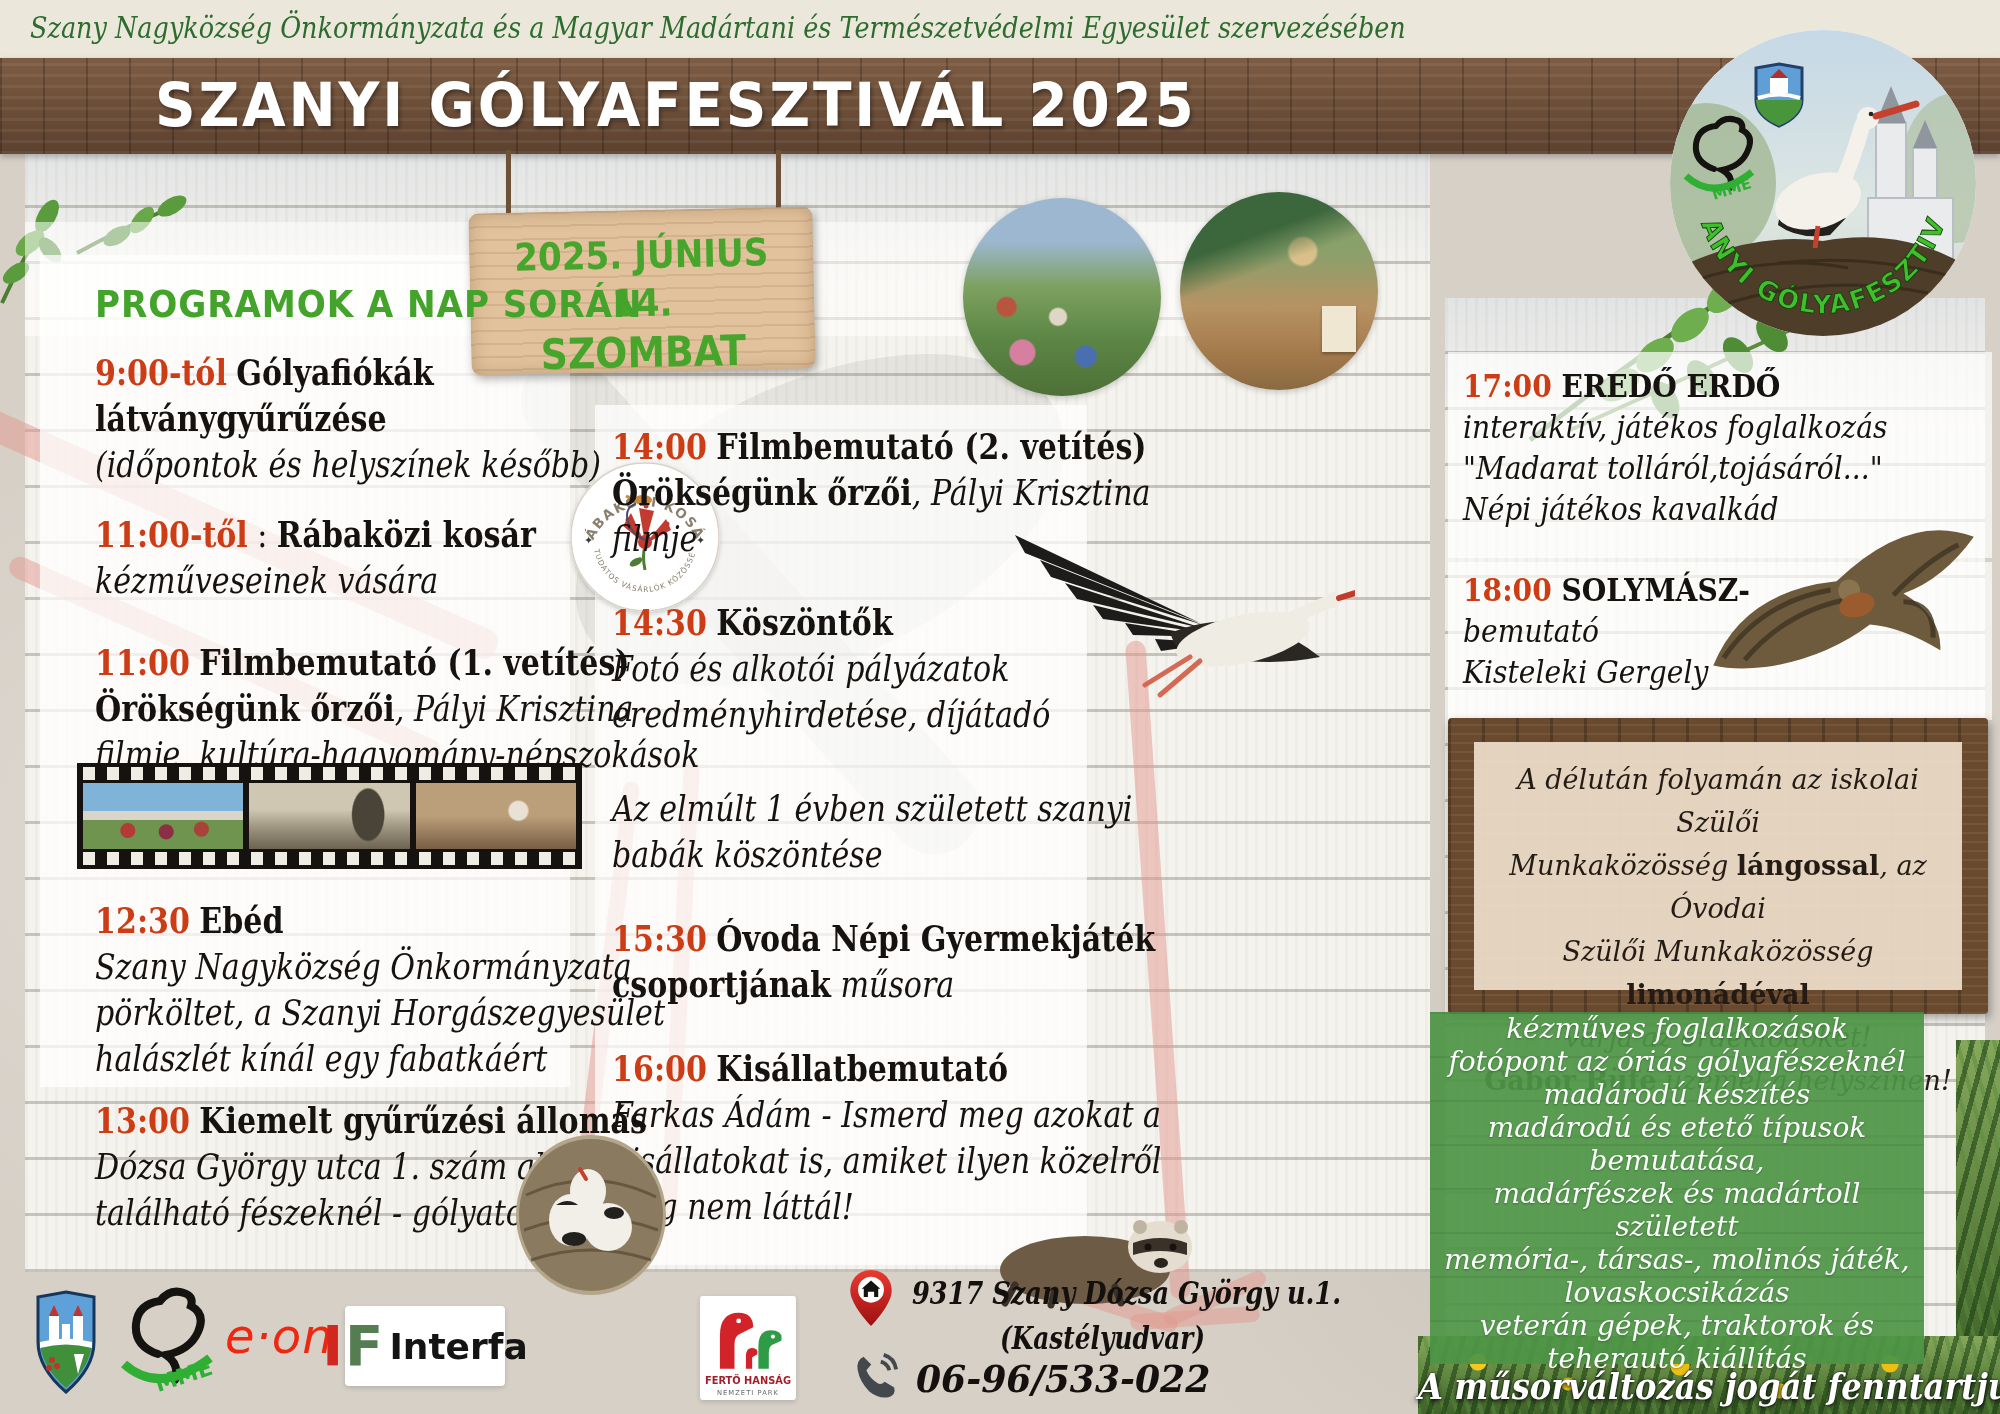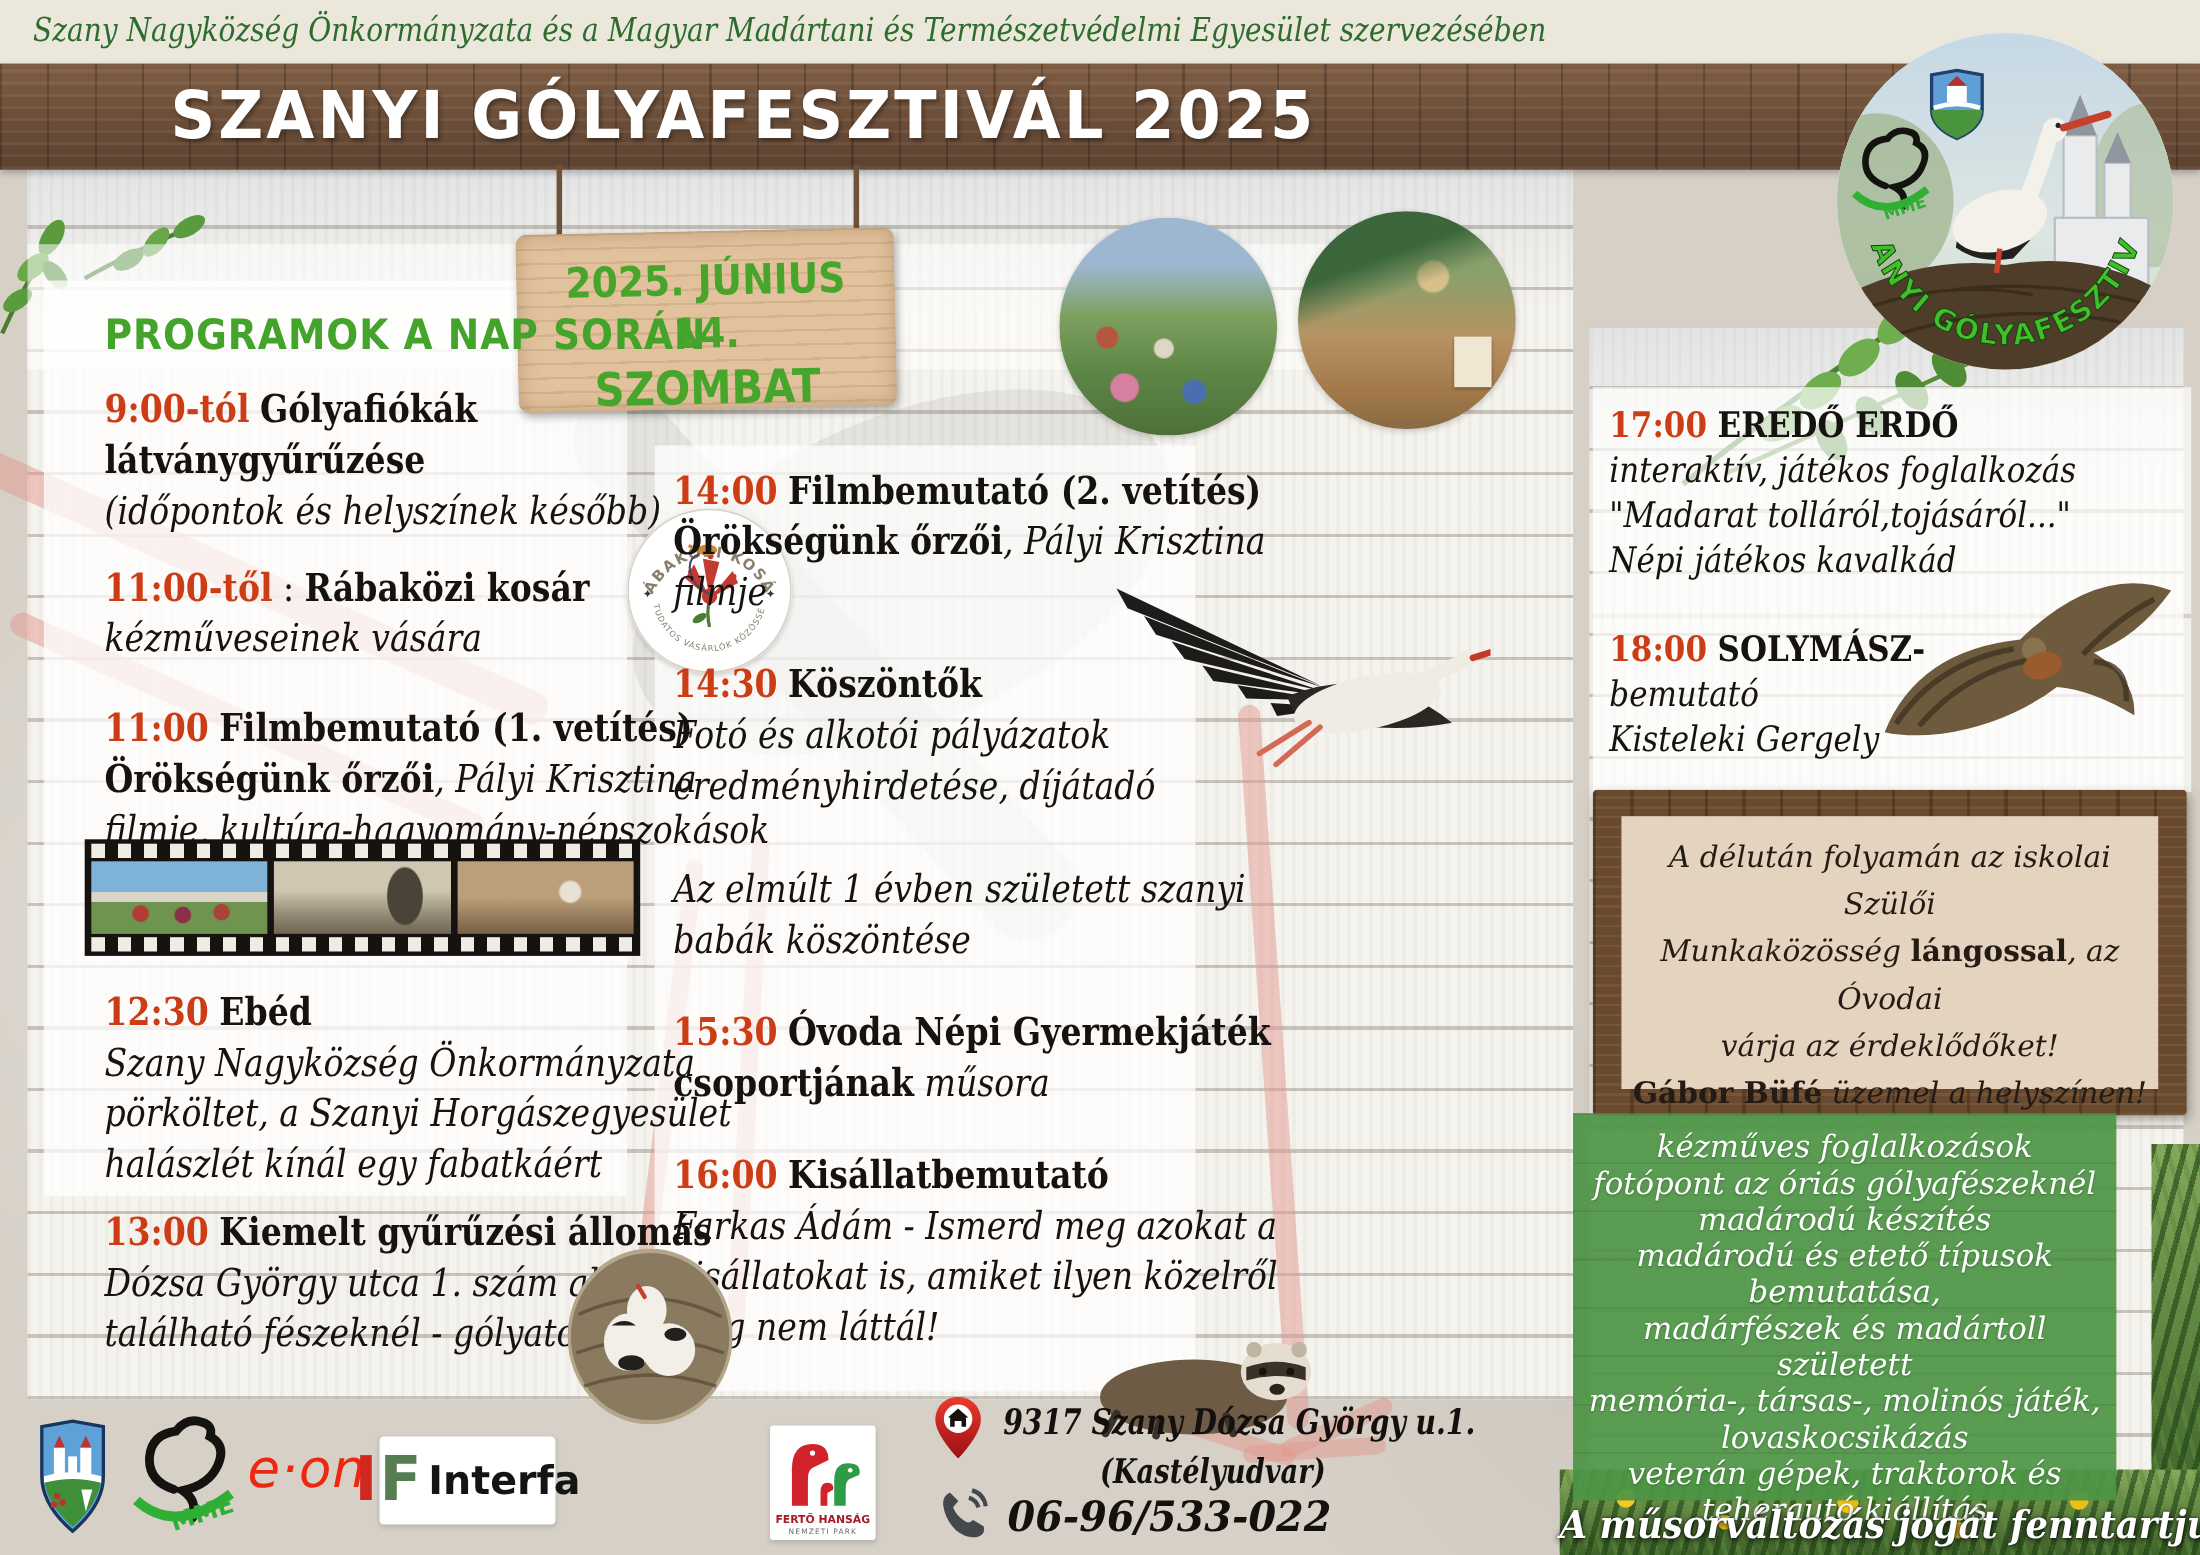--- a/index.html
+++ b/index.html
@@ -74,21 +74,21 @@
   
   .ibox{position:absolute;left:1448px;top:718px;width:540px;height:296px;background-color:#6a4a2f;
     background-image:repeating-linear-gradient(90deg, rgba(0,0,0,.22) 0 3px, transparent 3px 34px),
       repeating-linear-gradient(0deg, rgba(255,220,170,.08) 0 2px, transparent 2px 9px);
     border-radius:4px;box-shadow:2px 4px 10px rgba(0,0,0,.35);}
   .ibox-inner{position:absolute;left:26px;top:24px;right:26px;bottom:24px;background:rgba(239,224,204,.92);
     text-align:center;font-size:27px;line-height:43px;color:#241c14;padding-top:16px;box-sizing:border-box;}
   .ibox-inner .n{font-style:italic;}
   .greenbox{position:absolute;left:1430px;top:1012px;width:494px;height:352px;background:rgba(78,149,70,.93);
     background-image:repeating-linear-gradient(180deg, rgba(0,0,0,.07) 0 2px, transparent 2px 44px);
-    text-align:center;color:#fff;font-style:italic;font-size:28px;line-height:33px;padding-top:14px;box-sizing:border-box;
+    text-align:center;color:#fff;font-style:italic;font-size:28px;line-height:33px;box-sizing:border-box;
     text-shadow:0 1px 2px rgba(0,40,0,.35);}
   .footnote{position:absolute;left:1418px;top:1366px;width:582px;text-align:center;color:#fff;
     font-style:italic;font-weight:bold;font-size:35px;white-space:nowrap;transform:scaleX(.92);transform-origin:left top;
     text-shadow:0 2px 6px rgba(0,0,0,.85), 0 0 2px rgba(0,0,0,.9);}
 
   .grass{position:absolute;
     background:
       radial-gradient(circle 10px at 60px 26px,#f4ca1e 0 8px,transparent 9px),
       radial-gradient(circle 8px at 150px 48px,#f4ca1e 0 6px,transparent 7px),
       radial-gradient(circle 11px at 262px 30px,#edbf12 0 9px,transparent 10px),
@@ -428,20 +428,21 @@
   </svg>
 
   <div class="grass" style="left:1956px;top:1040px;width:44px;height:330px;"></div>
 
   <div class="grass" style="left:1418px;top:1336px;width:582px;height:78px;"></div>
 
   <div class="ibox">
     <div class="ibox-inner">
       <div class="line"><span class="n">A délután folyamán az iskolai Szülői</span></div>
       <div class="line"><span class="n">Munkaközösség </span><span class="b">lángossal</span><span class="n">, az Óvodai</span></div>
+      <div class="line"><span class="n">Szülői Munkaközösség </span><span class="b">limonádéval</span></div>
       <div class="line"><span class="n">várja az érdeklődőket!</span></div>
       <div class="line"><span class="b">Gábor Büfé</span><span class="n"> üzemel a helyszínen!</span></div>
     </div>
   </div>
 
   <div class="greenbox">
     <div>kézműves foglalkozások</div>
     <div>fotópont az óriás gólyafészeknél</div>
     <div>madárodú készítés</div>
     <div>madárodú és etető típusok</div>

